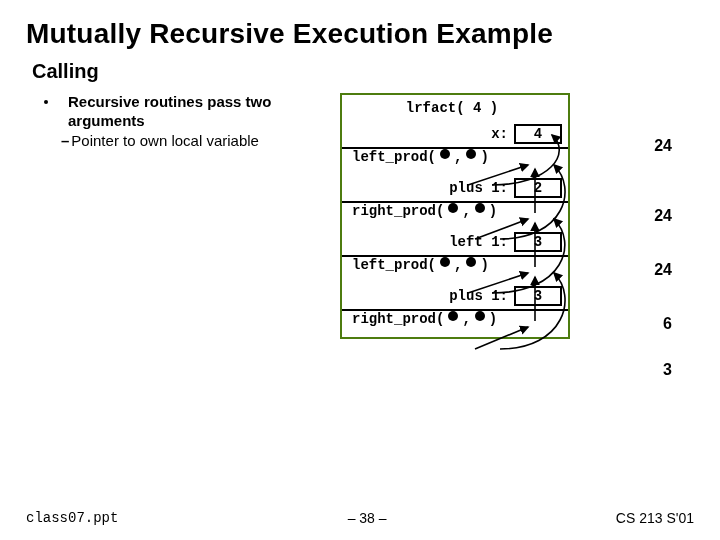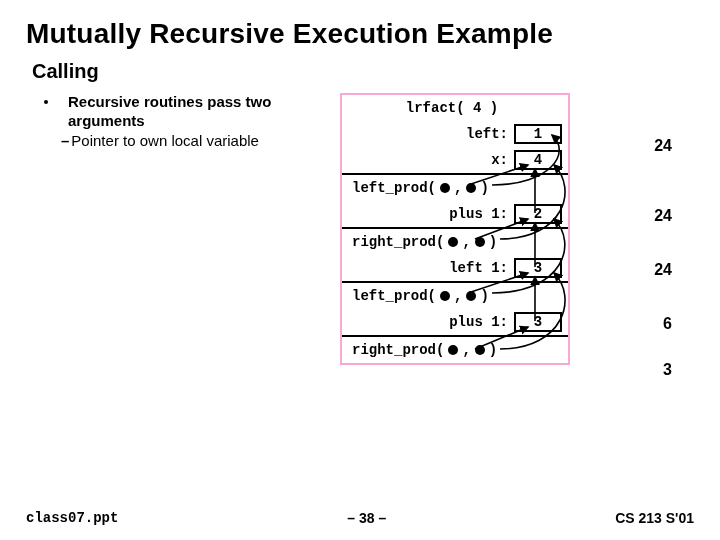--- a/index.html
+++ b/index.html
@@ -12,34 +12,34 @@
   h1 { font-size: 28px; font-weight: bold; margin-bottom: 10px; letter-spacing: 0.2px; }
   .subhead { font-size: 20px; font-weight: bold; margin: 10px 0 10px 6px; }
   .cols { display: flex; gap: 14px; align-items: flex-start; }
   .left { width: 300px; padding-left: 18px; }
   .bullet-row { display: flex; gap: 20px; align-items: flex-start; font-size: 15px; font-weight: bold; line-height: 1.25; }
   .dot { width: 4px; height: 4px; border-radius: 50%; background:#000; margin-top: 7px; flex: 0 0 auto; }
   .sub { margin-left: 17px; font-size: 15px; font-weight: normal; line-height: 1.35; }
   .sub .dash { font-weight: bold; margin-right: 2px; }
   .right { position: relative; width: 350px; }
   .stack {
-    border: 2px solid #f9a8d4; width: 230px;
+    border: 2px solid #4d7c0f; width: 230px;
     font-family: "Courier New", monospace; font-size: 14px; font-weight: bold;
   }
   .stack .row { display:flex; align-items:center; height:26px; padding: 0 6px; }
   .stack .row .lab { flex: 1; text-align: right; padding-right: 6px; }
   .stack .row .val {
     width: 48px; height: 20px; border: 2px solid #000; text-align: center; line-height: 16px;
     font-family: "Courier New", monospace; font-size: 14px;
   }
   .stack .sep { height: 0; border-top: 2px solid #000; }
-  .callrow { display:flex; align-items:center; height:26px; padding: 0 6px 0 10px; gap:4px; }
+  .callrow { display:flex; height:26px; padding: 0 6px 0 10px; gap:4px; }
   .ptr { width:10px; height:10px; border-radius:50%; background:#000; display:inline-block; }
   .result { position:absolute; right: 18px; font-size: 16px; font-family: Arial; font-weight: bold; margin-left: 44px; }
-  .footer { position:absolute; left:26px; right:26px; bottom:14px; display:flex; justify-content:space-between; font-size:14px;font-weight:bold; }
+  .footer { position:absolute; left:26px; right:26px; bottom:14px; display:flex; justify-content:space-between; font-size:14px; }
   .footer .fn { font-family: "Courier New", monospace; }
   
   svg.arrows { position:absolute; left:0; top:0; width:350px; height:360px; pointer-events:none; }
   .arr { stroke:#000; stroke-width:1.6; fill:none; }
 </style>
 </head>
 <body>
 
 <h1>Mutually Recursive Execution Example</h1>
 <div class="subhead">Calling</div>
@@ -50,24 +50,20 @@
       <span class="dot"></span>
       <span>Recursive routines pass two arguments</span>
     </div>
     <div class="sub"><span class="dash">–</span><span>Pointer to own local variable</span></div>
   </div>
 
   <div class="right">
     <div class="stack">
       <div class="row">
           <span class="lab" style="text-align:center">lrfact( 4 )</span>
-        </div>
-      <div class="row">
-          <span class="lab">left:</span>
-          <span class="val">1</span>
         </div>
       <div class="row">
           <span class="lab">x:</span>
           <span class="val">4</span>
         </div>
       <div class="sep"></div>
       <div class="callrow">
         <span>left_prod(</span>
           <span class="ptr"></span>
           <span>,</span>

